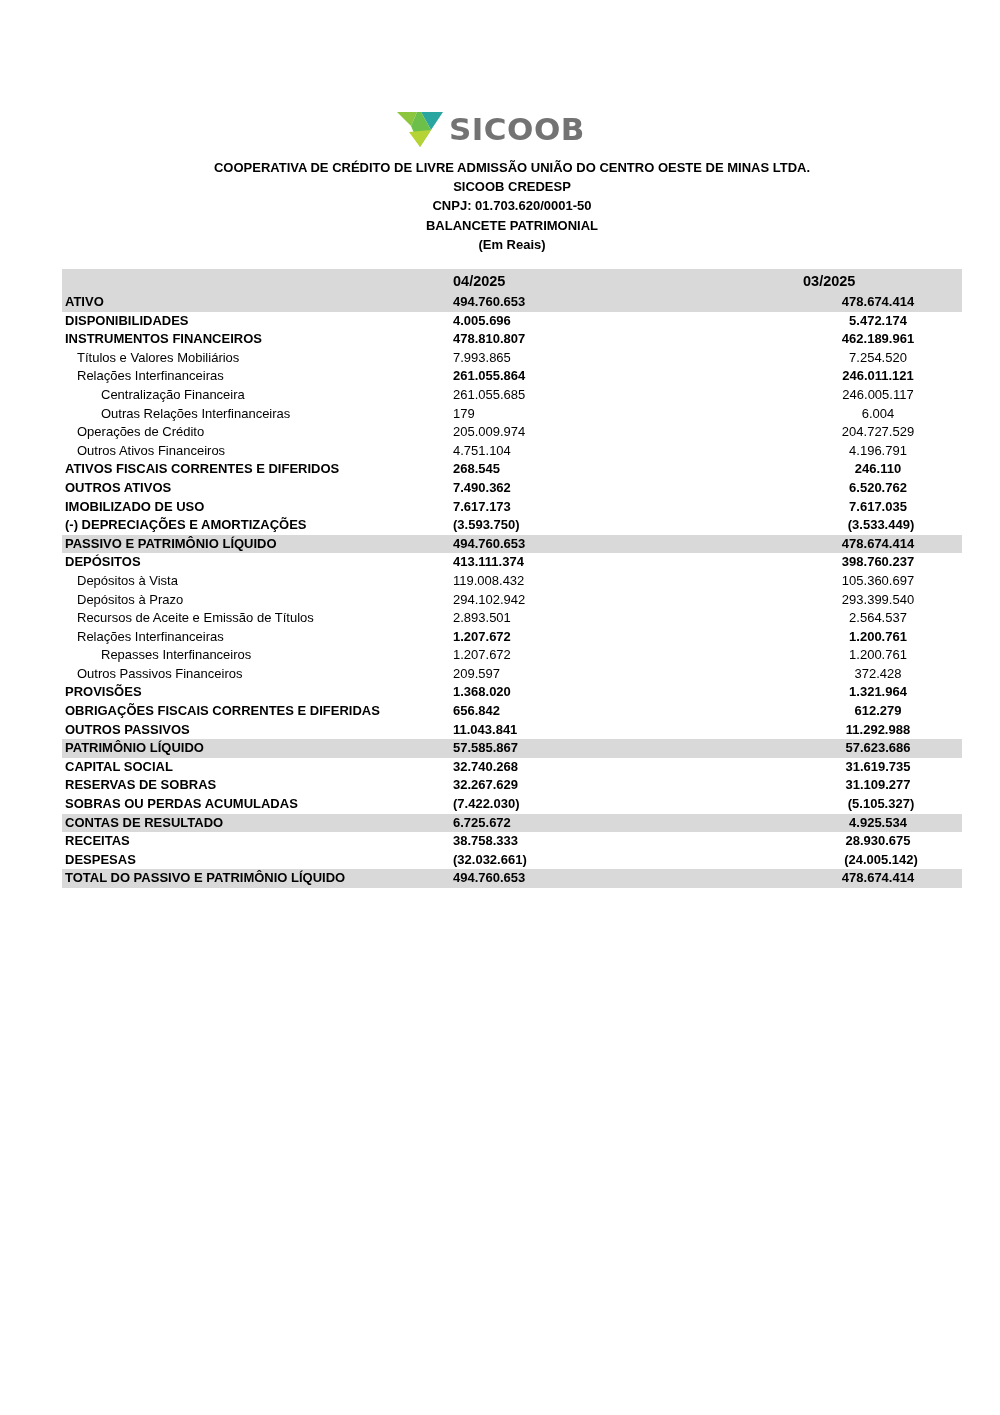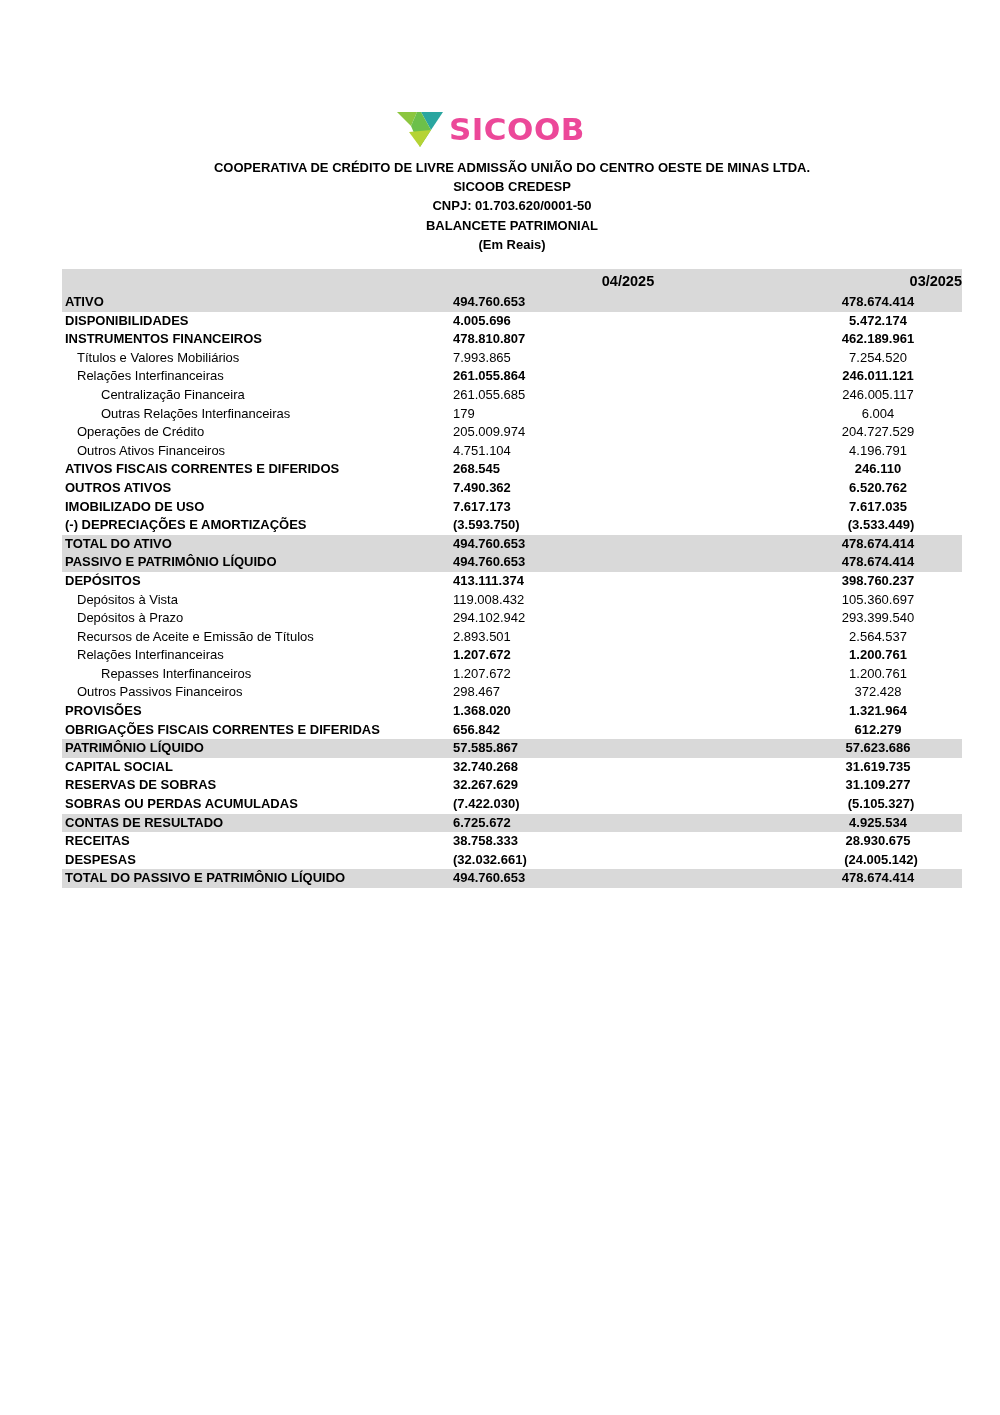--- a/index.html
+++ b/index.html
@@ -1,35 +1,35 @@
 <!DOCTYPE html>
 <html><head>
 <meta charset="utf-8">
 <style>
   html, body { margin:0; padding:0; background:#ffffff; }
   body { width:1000px; height:1415px; position:relative; font-family:"Liberation Sans", sans-serif; color:#000; }
   .logo { position:absolute; left:397px; top:108px; width:190px; height:42px; display:flex; align-items:center; }
   .logo svg { display:block; }
-  .logo-text { font-family:"DejaVu Sans", sans-serif; font-weight:bold; font-size:31px; color:#ec4899; letter-spacing:0.5px; margin-left:6px; line-height:1; }
+  .logo-text { font-family:"DejaVu Sans", sans-serif; font-weight:bold; font-size:31px; color:#737373; letter-spacing:0.5px; margin-left:6px; line-height:1; }
   .header { position:absolute; top:158px; left:0; width:1024px; text-align:center; font-weight:bold; font-size:13px; line-height:19.2px; }
   .header div { white-space:nowrap; }
   table { position:absolute; left:62px; top:269px; width:900px; border-collapse:collapse; font-size:13px; }
   td { padding:0; height:18.6px; line-height:18.6px; white-space:nowrap; }
   td.label { padding-left:3px;margin-top:19px; }
   td.v1 { width:180px; padding-right:170px; }
   td.v2 { width:150px; text-align:center; padding-right:9px; }
   tr.shade td { background:#d9d9d9; }
   tr.b td { font-weight:bold; }
   tr.ind1 td.label { padding-left:15px; }
   tr.ind2 td.label { padding-left:39px; }
   tr.neg td.v1 { padding-right:163px; }
   tr.neg td.v2 { padding-right:3px; }
   tr.colhead td { font-weight:bold; font-size:14.5px; height:22px; line-height:24px; text-align:center; }
-  tr.colhead td.v1 { text-align:center; padding-right:0; }
-  tr.colhead td.v2 { text-align:right; padding-right:0; }
+  tr.colhead td.v1 { text-align:left; padding-right:0; }
+  tr.colhead td.v2 { text-align:left; padding-right:0; }
 </style>
 </head>
 <body>
 
 <div class="logo">
   <svg width="46" height="38" viewBox="0 0 46 38">
     <polygon points="0,2 20,2 14,16" fill="#8cc63f"></polygon>
     <polygon points="24,2 46,2 34,20" fill="#2aa6a0"></polygon>
     <polygon points="14,16 20,2 24,2 34,20 23,37" fill="#6cc04a"></polygon>
     <polygon points="12,22 34,20 23,37" fill="#b5d334"></polygon>
@@ -111,25 +111,20 @@
         <td class="label">IMOBILIZADO DE USO</td>
         <td class="v1">7.617.173</td>
         <td class="v2">7.617.035</td>
       </tr>
     <tr class="b neg">
         <td class="label">(-) DEPRECIAÇÕES E AMORTIZAÇÕES</td>
         <td class="v1">(3.593.750)</td>
         <td class="v2">(3.533.449)</td>
       </tr>
     <tr class="shade b">
-        <td class="label">TOTAL DO ATIVO</td>
-        <td class="v1">494.760.653</td>
-        <td class="v2">478.674.414</td>
-      </tr>
-    <tr class="shade b">
         <td class="label">PASSIVO E PATRIMÔNIO LÍQUIDO</td>
         <td class="v1">494.760.653</td>
         <td class="v2">478.674.414</td>
       </tr>
     <tr class="b">
         <td class="label">DEPÓSITOS</td>
         <td class="v1">413.111.374</td>
         <td class="v2">398.760.237</td>
       </tr>
     <tr class="ind1">
@@ -152,32 +147,37 @@
         <td class="v1" style="font-weight:bold">1.207.672</td>
         <td class="v2" style="font-weight:bold">1.200.761</td>
       </tr>
     <tr class="ind2">
         <td class="label">Repasses Interfinanceiros</td>
         <td class="v1">1.207.672</td>
         <td class="v2">1.200.761</td>
       </tr>
     <tr class="ind1">
         <td class="label">Outros Passivos Financeiros</td>
-        <td class="v1">298.467</td>
+        <td class="v1">209.597</td>
         <td class="v2">372.428</td>
       </tr>
     <tr class="b">
         <td class="label">PROVISÕES</td>
         <td class="v1">1.368.020</td>
         <td class="v2">1.321.964</td>
       </tr>
     <tr class="b">
         <td class="label">OBRIGAÇÕES FISCAIS CORRENTES E DIFERIDAS</td>
         <td class="v1">656.842</td>
         <td class="v2">612.279</td>
+      </tr>
+    <tr class="b">
+        <td class="label">OUTROS PASSIVOS</td>
+        <td class="v1">11.043.841</td>
+        <td class="v2">11.292.988</td>
       </tr>
     <tr class="shade b">
         <td class="label">PATRIMÔNIO LÍQUIDO</td>
         <td class="v1">57.585.867</td>
         <td class="v2">57.623.686</td>
       </tr>
     <tr class="b">
         <td class="label">CAPITAL SOCIAL</td>
         <td class="v1">32.740.268</td>
         <td class="v2">31.619.735</td>

